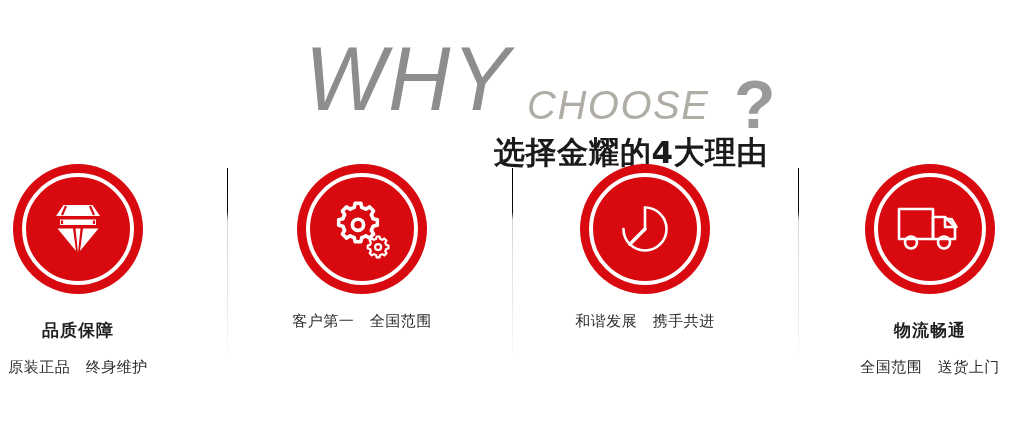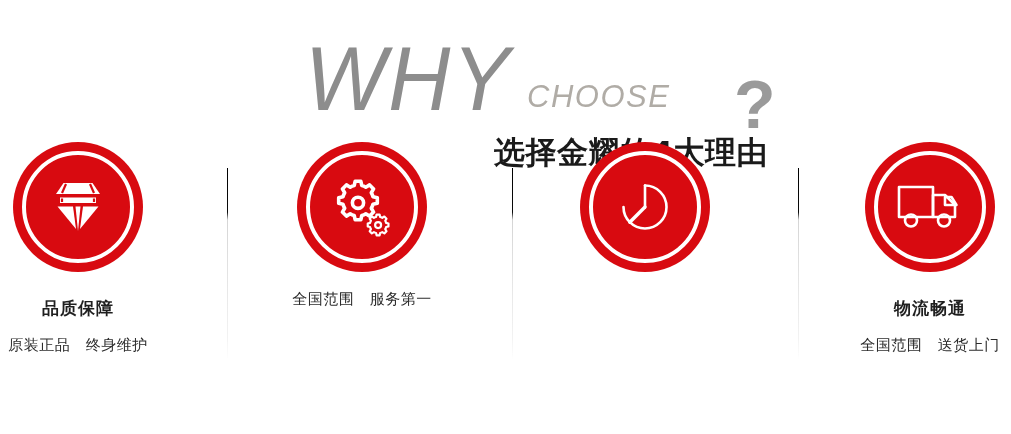--- a/index.html
+++ b/index.html
@@ -44,23 +44,23 @@
     font-style: italic;
     font-weight: 400;
     color: #8d8d8d;
     letter-spacing: 2px;
     transform: translateY(-50%) scaleY(1.05);
     white-space: nowrap;
   }
   .choose-word {
     position: absolute;
     left: 527px;
-    top: 54px;
-    font-family: "Liberation Sans", sans-serif;
-    font-size: 31px;
+    top: 63px;
+    font-family: "Liberation Sans", sans-serif;
+    font-size: 40px;
     line-height: 31px;
     font-style: italic;
     font-weight: 400;
     color: #b0aca6;
     letter-spacing: 1.5px;
     transform: translateY(-50%);
     white-space: nowrap;
   }
   .cn-headline {
     position: absolute;
@@ -85,21 +85,21 @@
     font-weight: 700;
     color: #9a9a9a;
     transform: translateY(-50%);
     white-space: nowrap;
   }
 
   
   .columns {
     position: absolute;
     left: 0;
-    top: 142px;
+    top: 164px;
     width: 1011px;
     height: 240px;
   }
   .col {
     position: absolute;
     top: 0;
     width: 220px;
     text-align: center;
   }
   .col-0 { left: -32px; }
@@ -221,37 +221,38 @@
               <path d="M24.2 5.2 h5.6 l1.0 4.3 a14 14 0 0 1 4.0 1.7 l3.8-2.3 l4.0 4.0 l-2.3 3.8 a14 14 0 0 1 1.7 4.0 l4.3 1.0 v5.6 l-4.3 1.0 a14 14 0 0 1 -1.7 4.0 l2.3 3.8 l-4.0 4.0 l-3.8-2.3 a14 14 0 0 1 -4.0 1.7 l-1.0 4.3 h-5.6 l-1.0-4.3 a14 14 0 0 1 -4.0-1.7 l-3.8 2.3 l-4.0-4.0 l2.3-3.8 a14 14 0 0 1 -1.7-4.0 l-4.3-1.0 v-5.6 l4.3-1.0 a14 14 0 0 1 1.7-4.0 l-2.3-3.8 l4.0-4.0 l3.8 2.3 a14 14 0 0 1 4.0-1.7 z"></path>
               <circle cx="27" cy="26.8" r="5.6"></circle>
             </g>
             <g fill="none" stroke="#ffffff" stroke-width="2.2" stroke-linejoin="round">
               <path d="M45.6 38.6 h3.0 l0.55 2.3 a7.6 7.6 0 0 1 2.15 0.9 l2.05-1.25 l2.15 2.15 l-1.25 2.05 a7.6 7.6 0 0 1 0.9 2.15 l2.3 0.55 v3.0 l-2.3 0.55 a7.6 7.6 0 0 1 -0.9 2.15 l1.25 2.05 l-2.15 2.15 l-2.05-1.25 a7.6 7.6 0 0 1 -2.15 0.9 l-0.55 2.3 h-3.0 l-0.55-2.3 a7.6 7.6 0 0 1 -2.15-0.9 l-2.05 1.25 l-2.15-2.15 l1.25-2.05 a7.6 7.6 0 0 1 -0.9-2.15 l-2.3-0.55 v-3.0 l2.3-0.55 a7.6 7.6 0 0 1 0.9-2.15 l-1.25-2.05 l2.15-2.15 l2.05 1.25 a7.6 7.6 0 0 1 2.15-0.9 z"></path>
               <circle cx="47.1" cy="49.1" r="3.0"></circle>
             </g>
           </svg>
         </div>
       </div>
-      <div class="col-sub">全国范围　服务第一</div>
+      <div class="col-sub">客户第一　全国范围</div>
     </div>
 
     <div class="col col-2">
       <div class="badge">
         <div class="badge-ring"></div>
         <div class="badge-glyph">
           <svg width="56" height="56" viewBox="0 0 56 56">
             <g fill="none" stroke="#ffffff" stroke-width="2.6" stroke-linecap="round">
               <path d="M28 6 A22 22 0 1 0 50 28 L28 28 Z" fill="none" stroke="none"></path>
               <path d="M28 6.5 A21.5 21.5 0 1 1 6.5 28"></path>
               <line x1="28" y1="6.5" x2="28" y2="28"></line>
               <line x1="28" y1="28" x2="12.8" y2="43.2" stroke-width="3.4"></line>
             </g>
           </svg>
         </div>
       </div>
+      <div class="col-sub">和谐发展　携手共进</div>
     </div>
 
     <div class="col col-3">
       <div class="badge">
         <div class="badge-ring"></div>
         <div class="badge-glyph">
           <svg width="66" height="48" viewBox="0 0 66 48">
             <g fill="none" stroke="#ffffff" stroke-width="2.6" stroke-linejoin="round" stroke-linecap="round">
               <rect x="2" y="4" width="34" height="30"></rect>
               <path d="M36 12 h12 l10 10 v12 h-22 z"></path>

